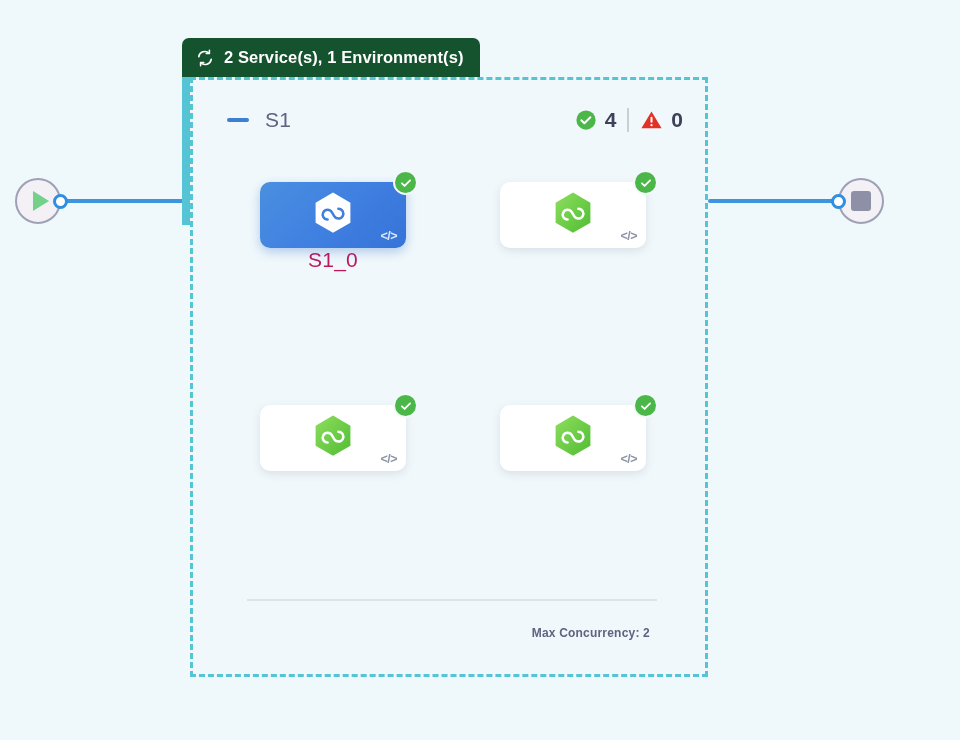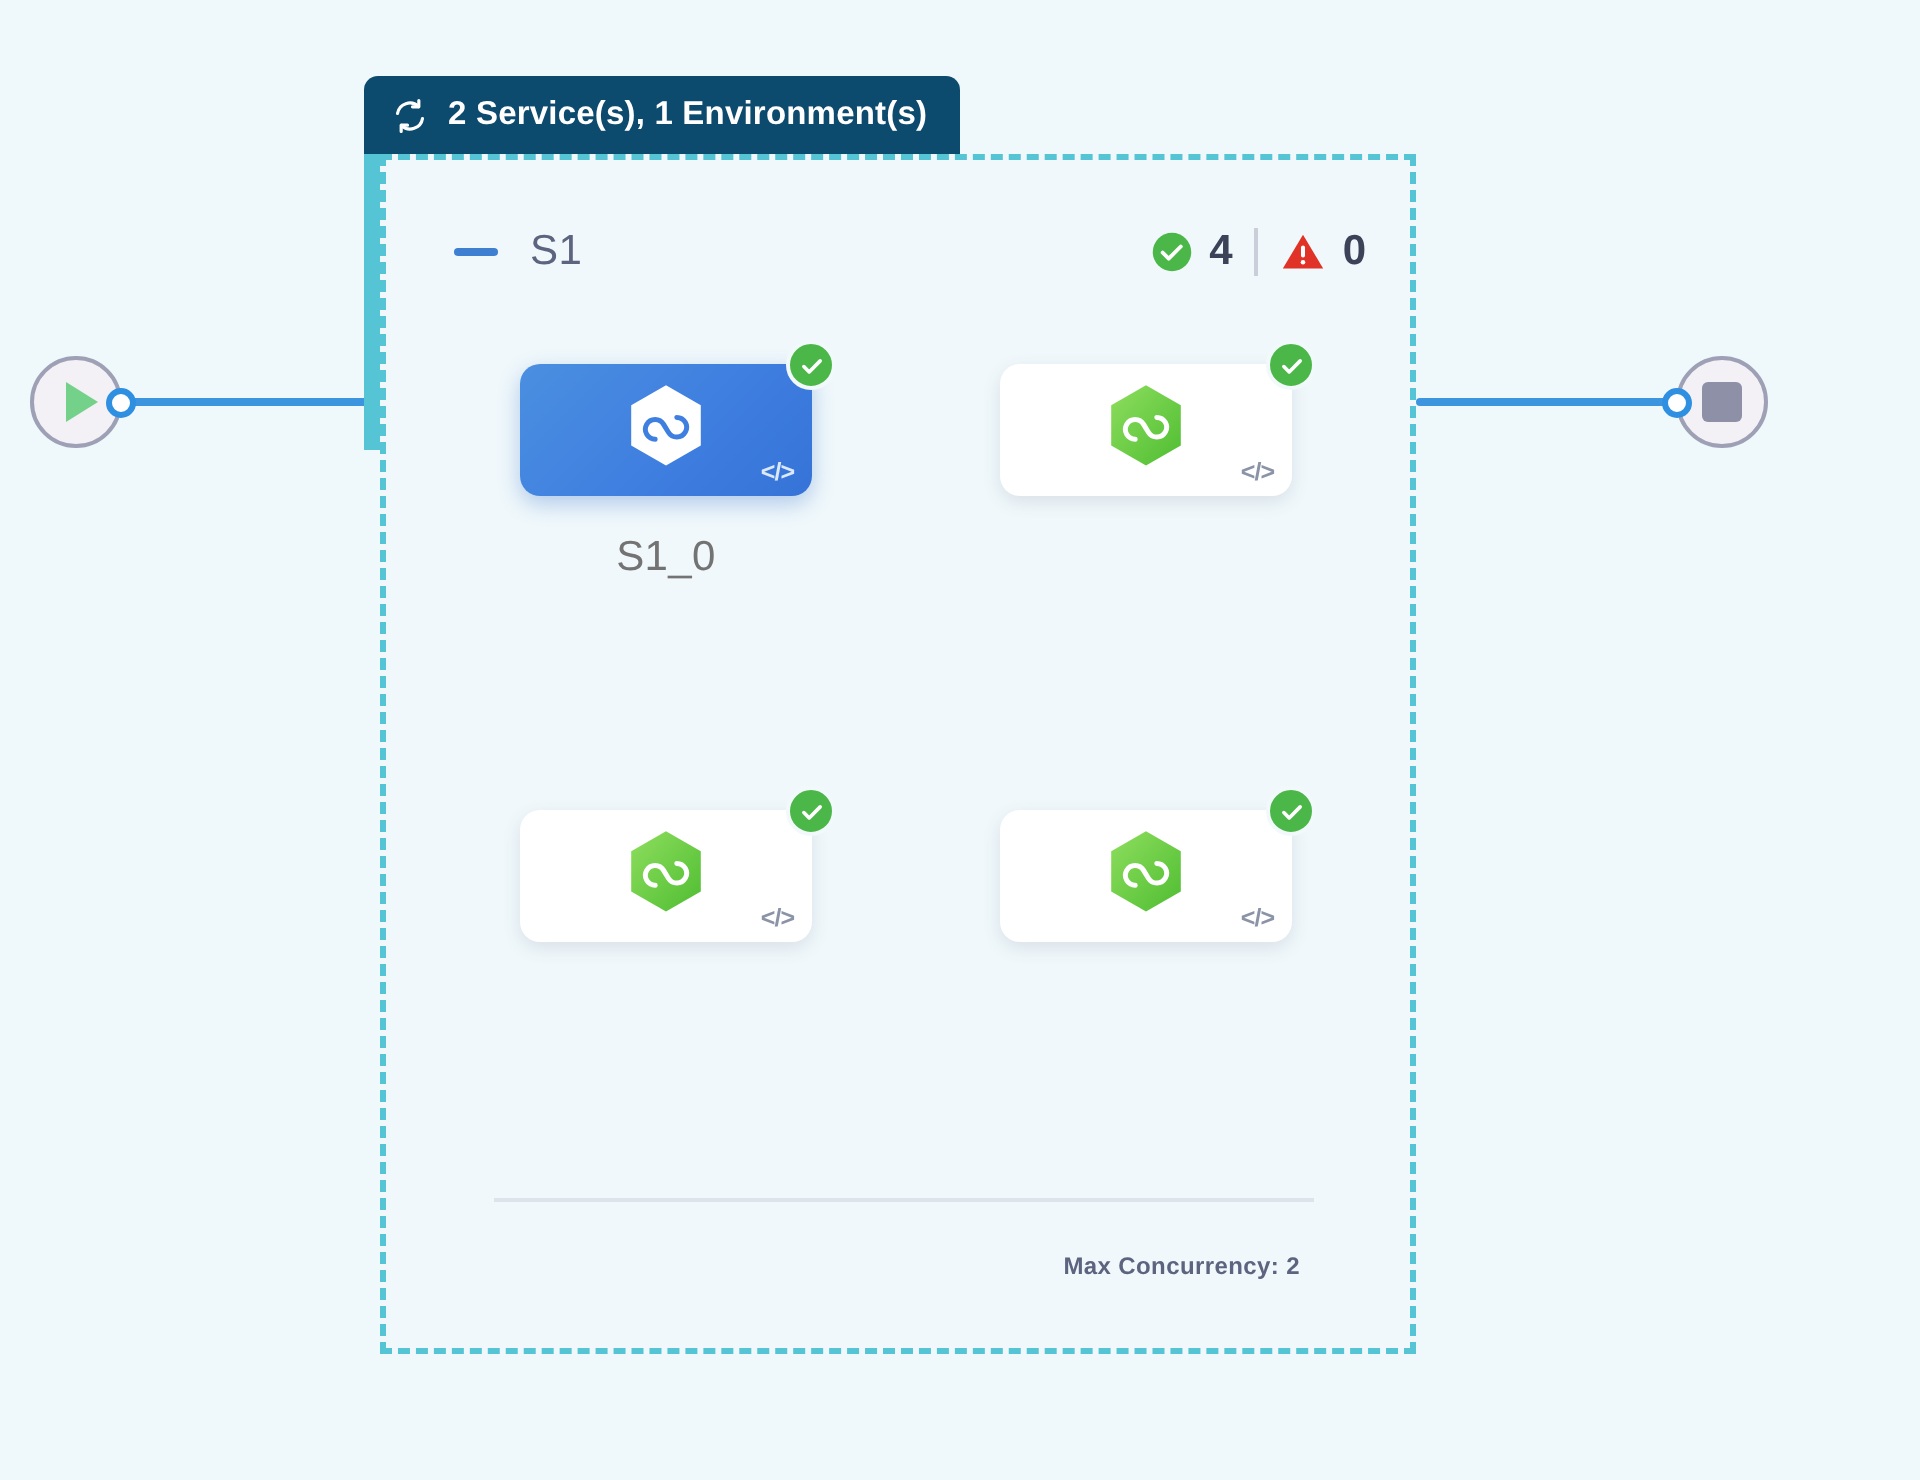--- a/index.html
+++ b/index.html
@@ -75,21 +75,21 @@
   }
   #edge-left  { left: 60px;  top: 199px; width: 130px; }
   #edge-right { left: 708px; top: 199px; width: 130px; }
 
   
   .group-header {
     position: absolute;
     left: 182px;
     top: 38px;
     height: 39px;
-    background: #0c4a6e;
+    background: #14532d;
     border-radius: 7px 7px 0 0;
     display: flex;
     align-items: center;
     gap: 9px;
     padding: 0 16px 0 13px;
     color: #ffffff;
     font-size: 16.5px;
     font-weight: 600;
     letter-spacing: .1px;
     z-index: 4;
@@ -121,21 +121,21 @@
     z-index: 3;
   }
 
   
   .group-toolbar {
     position: absolute;
     left: 0; right: 0;
     top: 22px;
     height: 36px;
     display: flex;
-    align-items: flex-end;
+    align-items: center;
     padding: 0 22px 0 34px;
     box-sizing: border-box;
   }
   .collapse-btn {
     display: flex;
     align-items: center;
     gap: 16px;
     cursor: pointer;
   }
   .minus-icon {
@@ -224,25 +224,24 @@
     background: #4cb749;
     border: 2.5px solid #f2f9fb;
     box-sizing: border-box;
     display: flex;
     align-items: center;
     justify-content: center;
     z-index: 3;
   }
 
   .node-label {
-    margin-top: 19px;
     text-align: center;
     font-size: 21px;
     font-weight: 500;
-    color: #737373;
+    color: #be185d;
     letter-spacing: .2px;
   }
 
   
   .group-divider {
     position: absolute;
     left: 54px;
     top: 519px;
     width: 410px;
     height: 2px;

